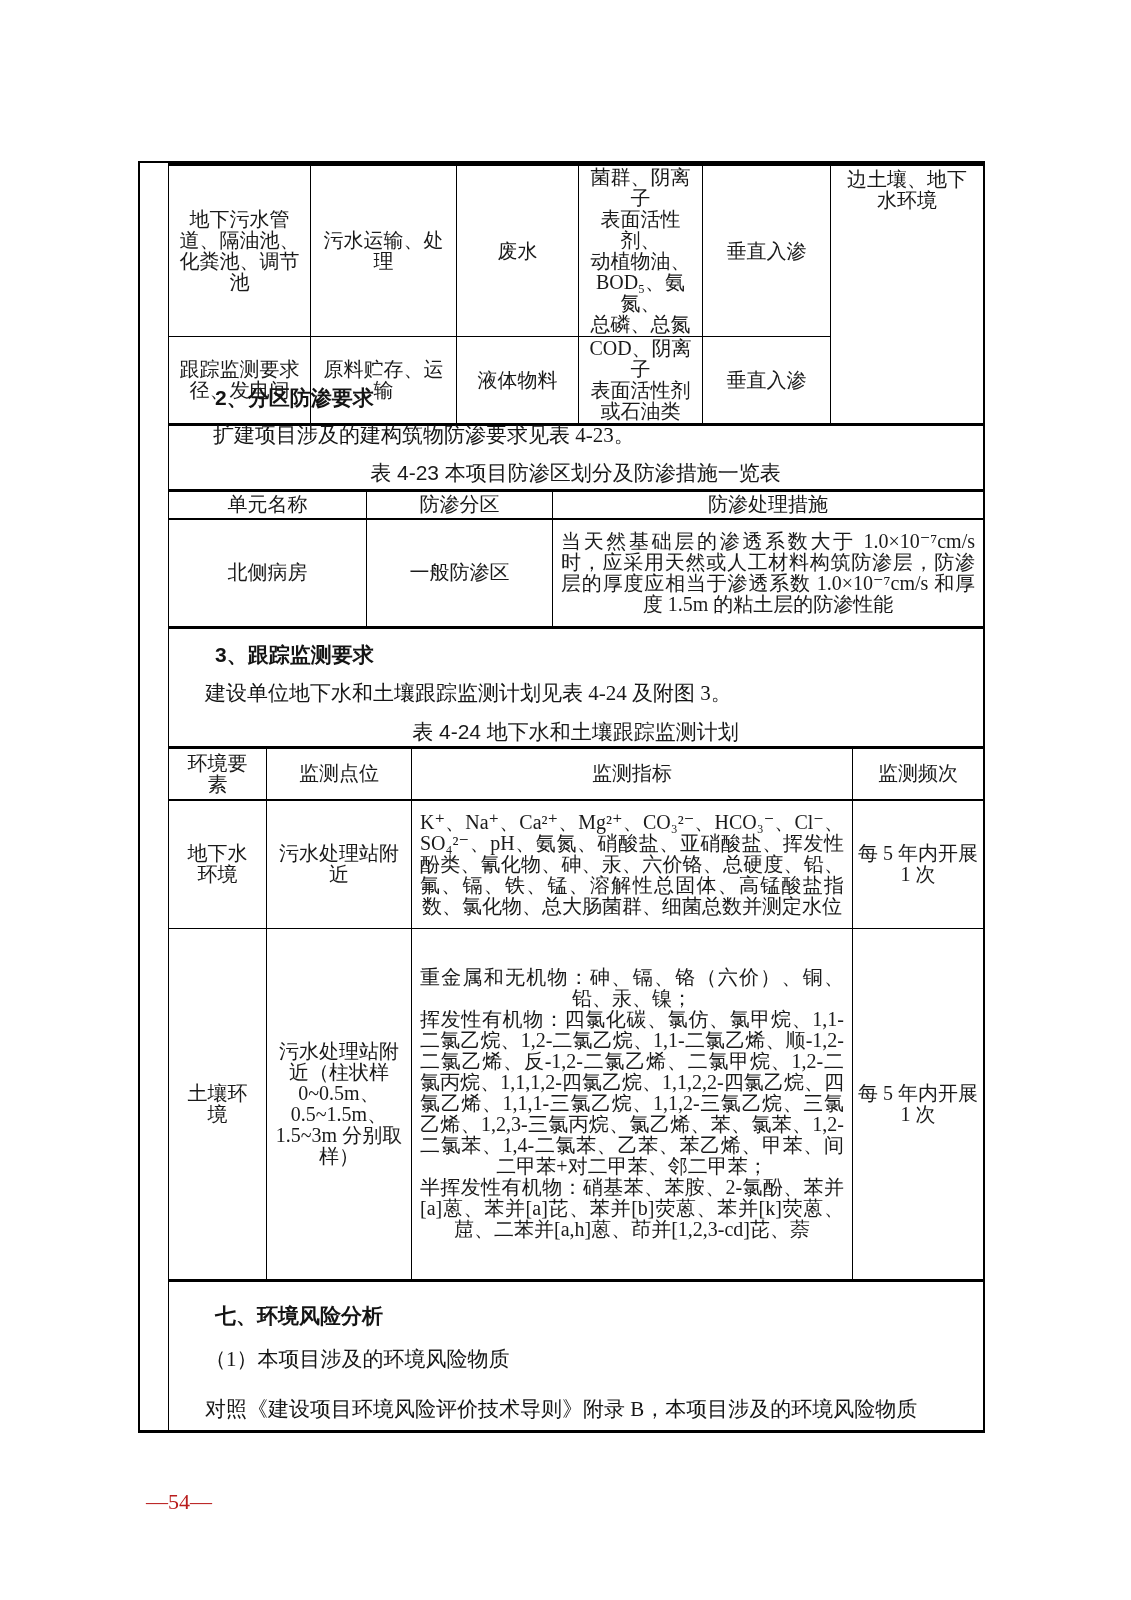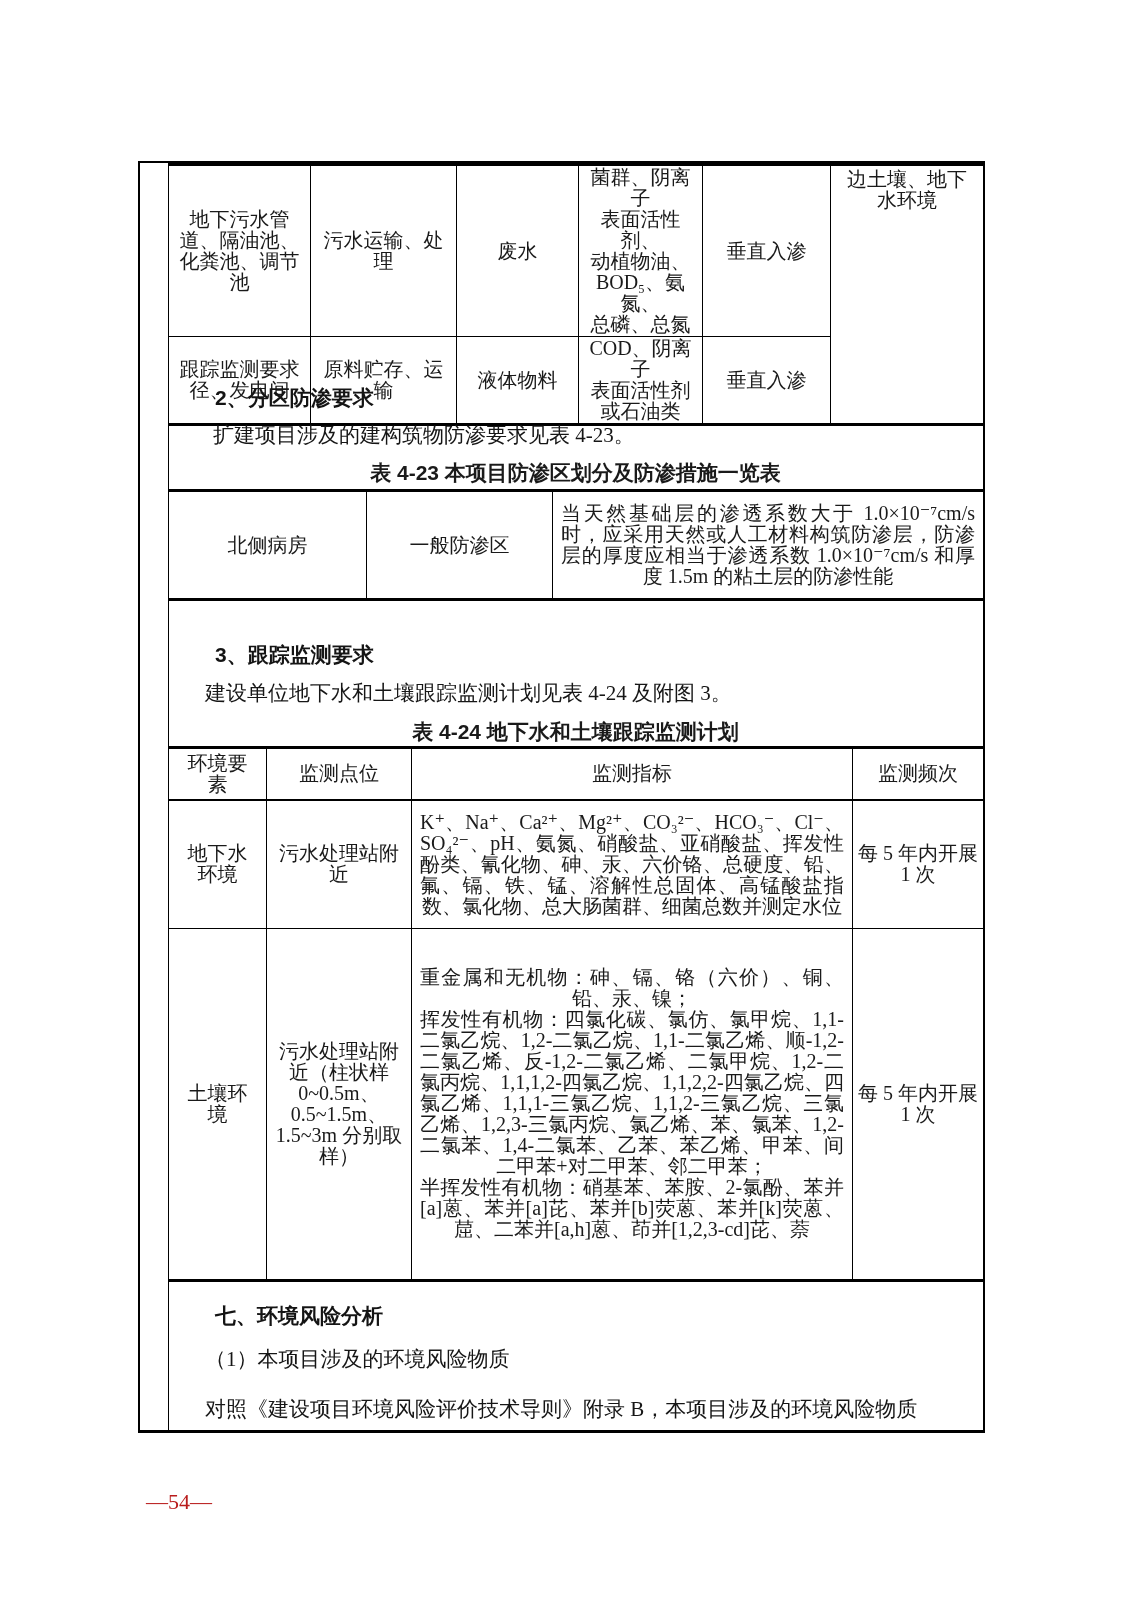--- a/index.html
+++ b/index.html
@@ -26,21 +26,21 @@
   .jp{text-align:justify;text-align-last:center;}
   td.toptext{vertical-align:top;padding-top:3px;}
   .h{
     position:absolute;font-family:"Liberation Sans","DejaVu Sans",sans-serif;
     font-weight:bold;font-size:21px;color:#141414;white-space:nowrap;
   }
   .p{position:absolute;font-size:21px;color:#161616;white-space:nowrap;}
   .pw{position:absolute;font-size:21px;color:#161616;width:772px;text-align:justify;}
   .tt{
     position:absolute;left:28px;width:815px;text-align:center;
-    font-family:"Liberation Sans","DejaVu Sans",sans-serif;font-weight:bold;font-size:21px;
+    font-family:"Liberation Sans","DejaVu Sans",sans-serif;font-weight:normal;font-size:21px;
   }
   .pagenum{position:absolute;left:146px;top:1489px;font-size:22px;color:#b91c1c;}
 </style>
 </head>
 <body>
 
 <div class="frame">
   <div class="gutter"></div>
 
   <table class="thick" style="left:28px;top:0;width:815px;">
@@ -88,20 +88,25 @@
   <div class="p" style="left:65px;top:258px;margin-left:8px;">扩建项目涉及的建构筑物防渗要求见表 4-23。</div>
   <div class="tt" style="top:296px;">表 4-23 本项目防渗区划分及防渗措施一览表</div>
 
   <table class="thick" style="left:28px;top:326px;width:815px;">
     <colgroup>
       <col style="width:198px">
         <col style="width:186px">
         <col style="width:431px">
     </colgroup>
     <tbody>
+        <tr class="head" style="height:28px">
+      <td>单元名称</td>
+      <td>防渗分区</td>
+      <td>防渗处理措施</td>
+    </tr>
     <tr style="height:102px">
       <td>北侧病房</td>
       <td>一般防渗区</td>
       <td class="jc">当天然基础层的渗透系数大于 1.0×10⁻⁷cm/s 时，应采用天然或人工材料构筑防渗层，防渗层的厚度应相当于渗透系数 1.0×10⁻⁷cm/s 和厚度 1.5m 的粘土层的防渗性能</td>
     </tr>
   </tbody>
     </table>
 
   <div class="h" style="left:75px;top:478px;">3、跟踪监测要求</div>
   <div class="p" style="left:65px;top:516px;">建设单位地下水和土壤跟踪监测计划见表 4-24 及附图 3。</div>

